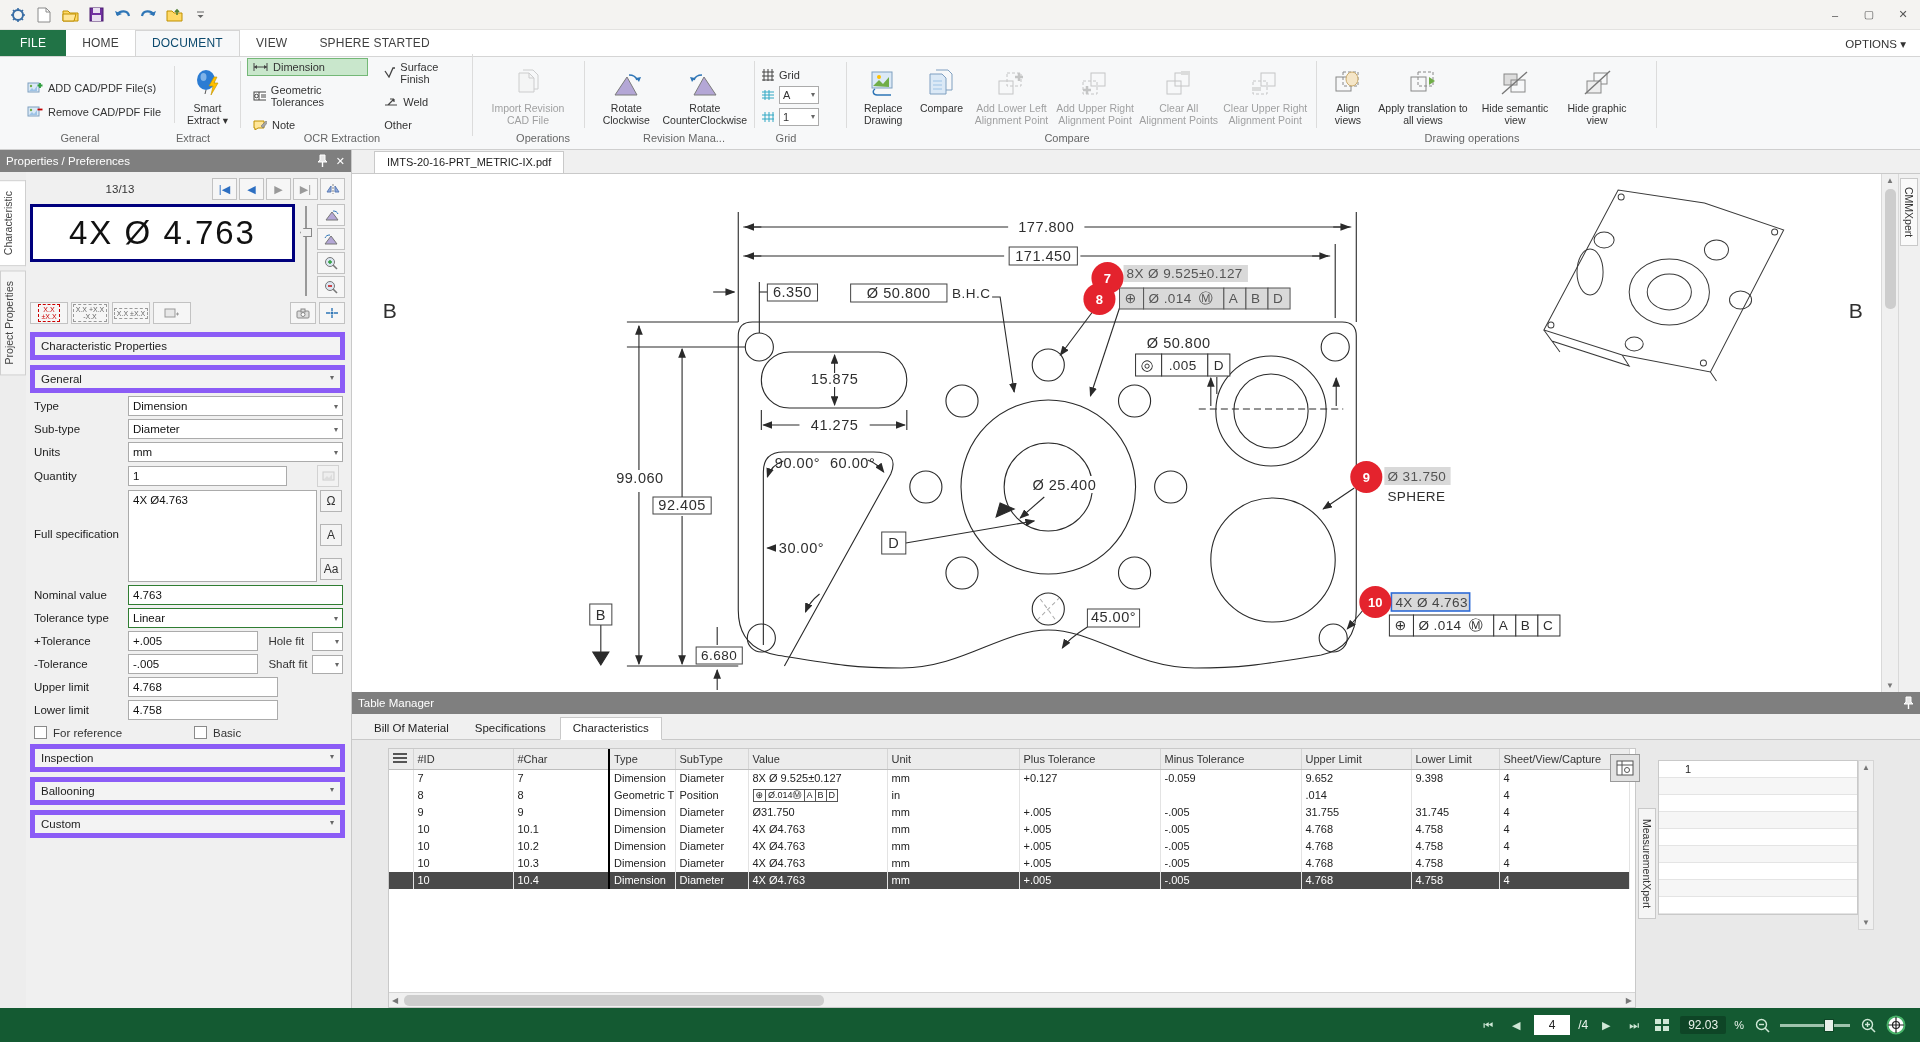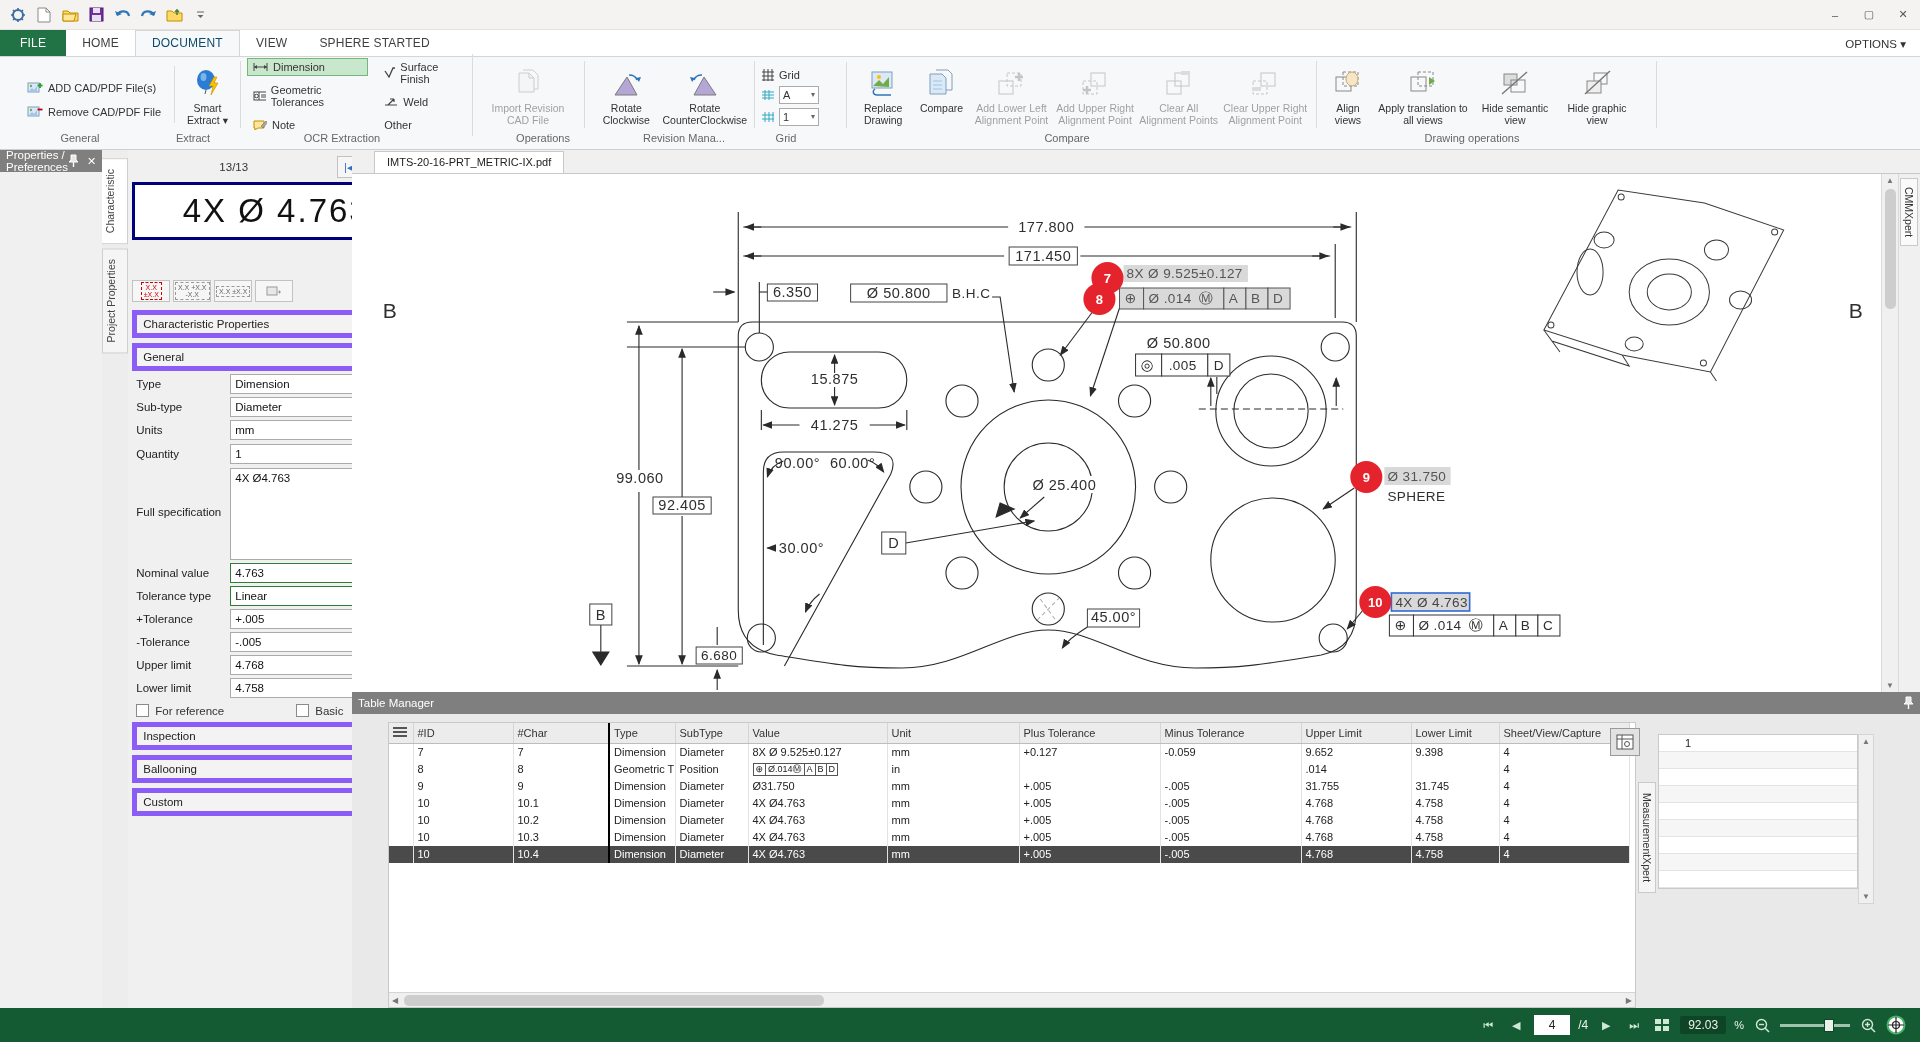--- a/index.html
+++ b/index.html
@@ -33,21 +33,21 @@
   .sb { display:flex; align-items:center; gap:5px; font-size:11px; color:#333; padding:2px 5px; border:1px solid transparent; }
   .sb.hl { background:#c9e7cc; border:1px solid #74b877; }
   .gridrow { display:flex; align-items:center; gap:4px; font-size:11px; }
   .mini-select { width:40px; height:18px; border:1px solid #ababab; background:#fff; font-size:11px; display:flex; align-items:center; justify-content:space-between; padding:0 3px; }
   .caret { font-size:8px; color:#666; }
 
   
   .main { display:flex; height:858px; }
 
   
-  .lpanel { width:352px; background:#f0f0f0; border-right:1px solid #c9c9c9; display:flex; }
+  .lpanel { width:352px; background:#f0f0f0; border-right:1px solid #c9c9c9; display:flex; flex-direction:column; }
   .panel-head { height:22px; background:#7f7f7f; color:#fff; font-size:11.5px; display:flex; align-items:center; padding:0 6px; }
   .panel-head .ph-sp { flex:1; }
   .panel-body { flex:1; display:flex; min-height:0; }
   .vtabs { width:26px; display:flex; flex-direction:column; padding-top:8px; gap:4px; background:#ededed; }
   .vtab { writing-mode:vertical-rl; transform:rotate(180deg); font-size:10.5px; color:#444; padding:10px 2px; border:1px solid #cfcfcf; background:#f5f5f5; text-align:center; }
   .vtab.active { background:#fff; border-right:none; }
   .lcontent { flex:1; padding:4px 6px 0 4px; overflow:hidden; background:#f0f0f0; }
   .navrow { display:flex; align-items:center; height:26px; gap:2px; }
   .counter { flex:1; text-align:center; font-size:11.5px; color:#333; }
   .nbtn { width:25px; height:22px; border:1px solid #c2c2c2; background:#f6f6f6; display:flex; align-items:center; justify-content:center; font-size:11px; color:#2d6fc2; }
@@ -933,20 +933,25 @@
 
     <div class="tmgr">
       <div class="panel-head">
         <span>Table Manager</span>
         <span class="ph-sp"></span>
         <span>
           <svg width="11" height="13">
               <path d="M3 1h5v5l2 2H1l2-2z" fill="#e8e8e8" stroke="#fff"></path>
               <path d="M5.5 8v5" stroke="#fff" stroke-width="1.4"></path>
             </svg></span>
+      </div>
+      <div class="tm-tabs">
+        <span class="tm-tab">Bill Of Material</span>
+        <span class="tm-tab">Specifications</span>
+        <span class="tm-tab active">Characteristics</span>
       </div>
       <div class="tm-body">
         <div class="gridwrap">
           <table class="tgrid">
             <colgroup>
               <col style="width:24px">
                 <col style="width:100px">
                 <col style="width:96px">
                 <col style="width:66px">
                 <col style="width:73px">

